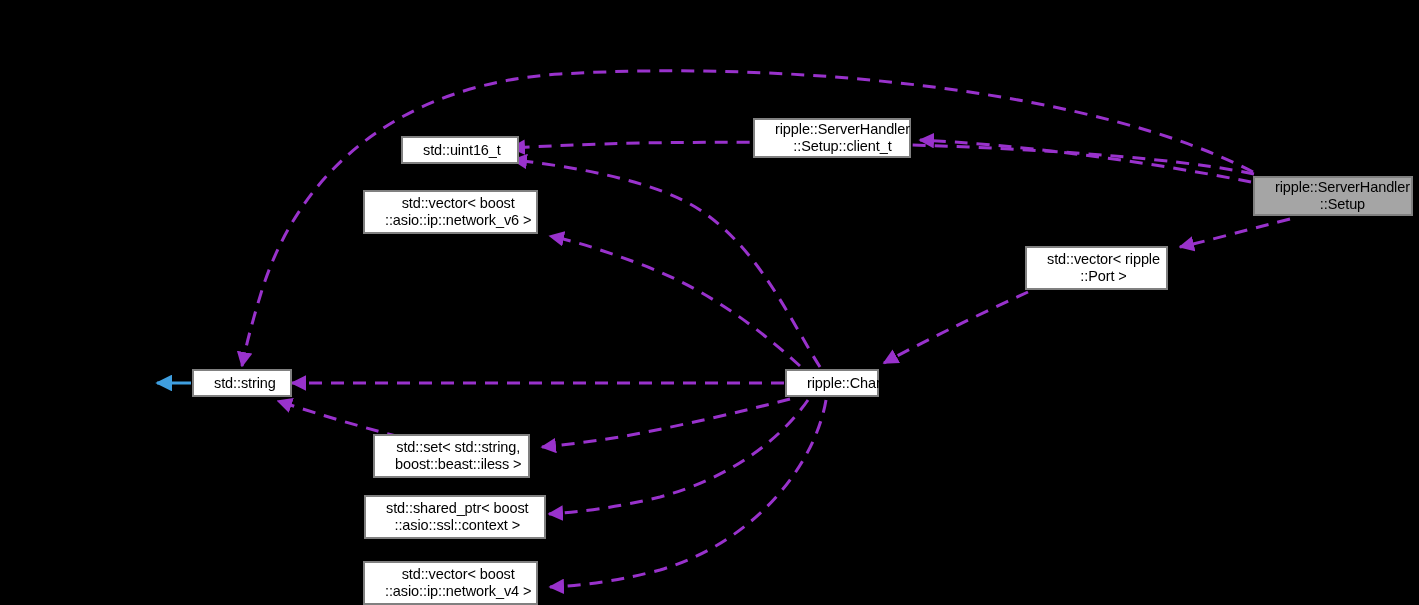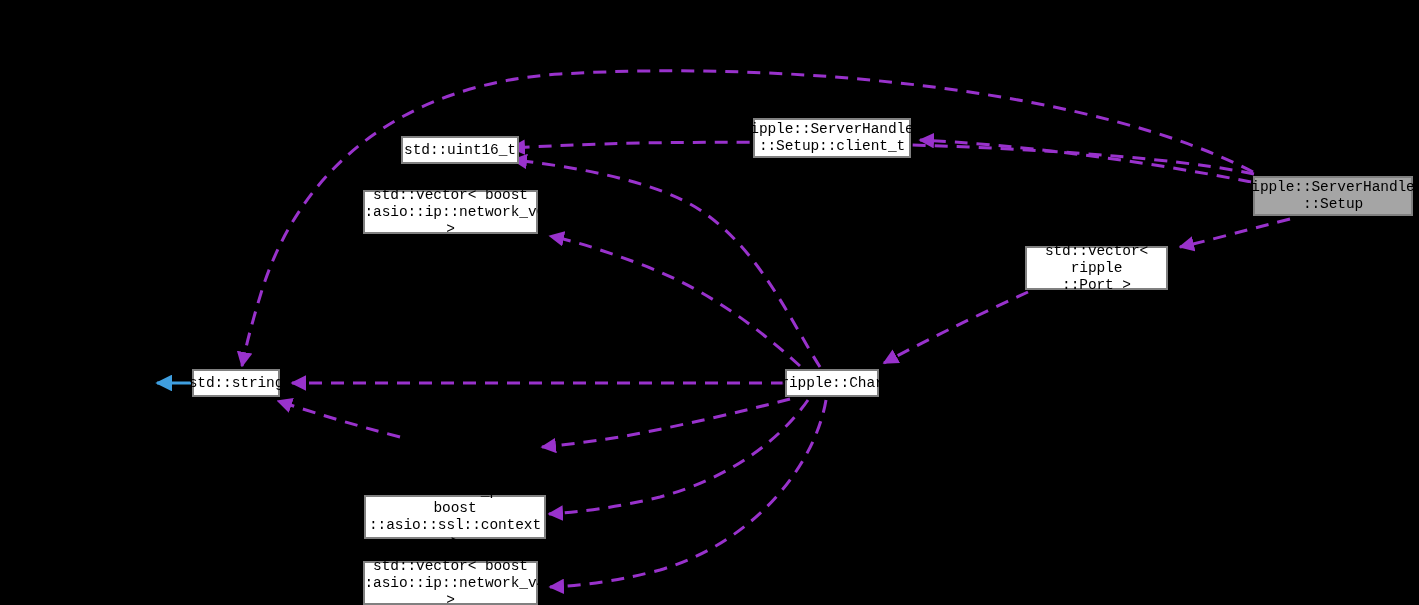--- a/index.html
+++ b/index.html
@@ -26,29 +26,29 @@
     width: 1419px;
     height: 605px;
   }
   .node {
     position: absolute;
     box-sizing: border-box;
     background: #ffffff;
     border: 2px solid #808080;
     display: flex;
     align-items: center;
-    justify-content: center;
     text-align: center;
     color: #000000;
     font-size: 14.5px;
     line-height: 17px;
-    font-family: Liberation Mono, monospace;
+    font-family: Liberation Sans, sans-serif;
     white-space: pre-line;
     z-index: 5;
     letter-spacing: -0.1px;
+    padding-left: 16px;
   }
   .node.highlight {
     background: #a5a5a5;
   }
   .node-label {
     display: block;
     white-space: pre-line;
     padding: 0 4px;
   }
 </style>
@@ -112,28 +112,32 @@
     <span class="node-label">std::vector&lt; boost
 ::asio::ip::network_v6 &gt;</span>
   </div>
 
   <div class="node" style="left:1025px; top:246px; width:143px; height:44px;">
     <span class="node-label">std::vector&lt; ripple
 ::Port &gt;</span>
   </div>
 
 
-  <div class="node" style="left:192px; top:369px; width:88px; height:28px;">
+  <div class="node" style="left:192px; top:369px; width:100px; height:28px;">
     <span class="node-label">std::string</span>
   </div>
 
   <div class="node" style="left:785px; top:369px; width:94px; height:28px;">
     <span class="node-label">ripple::Char</span>
   </div>
 
+  <div class="node" style="left:373px; top:434px; width:157px; height:44px;">
+    <span class="node-label">std::set&lt; std::string,
+boost::beast::iless &gt;</span>
+  </div>
 
   <div class="node" style="left:364px; top:495px; width:182px; height:44px;">
     <span class="node-label">std::shared_ptr&lt; boost
 ::asio::ssl::context &gt;</span>
   </div>
 
   <div class="node" style="left:363px; top:561px; width:175px; height:44px;">
     <span class="node-label">std::vector&lt; boost
 ::asio::ip::network_v4 &gt;</span>
   </div>

